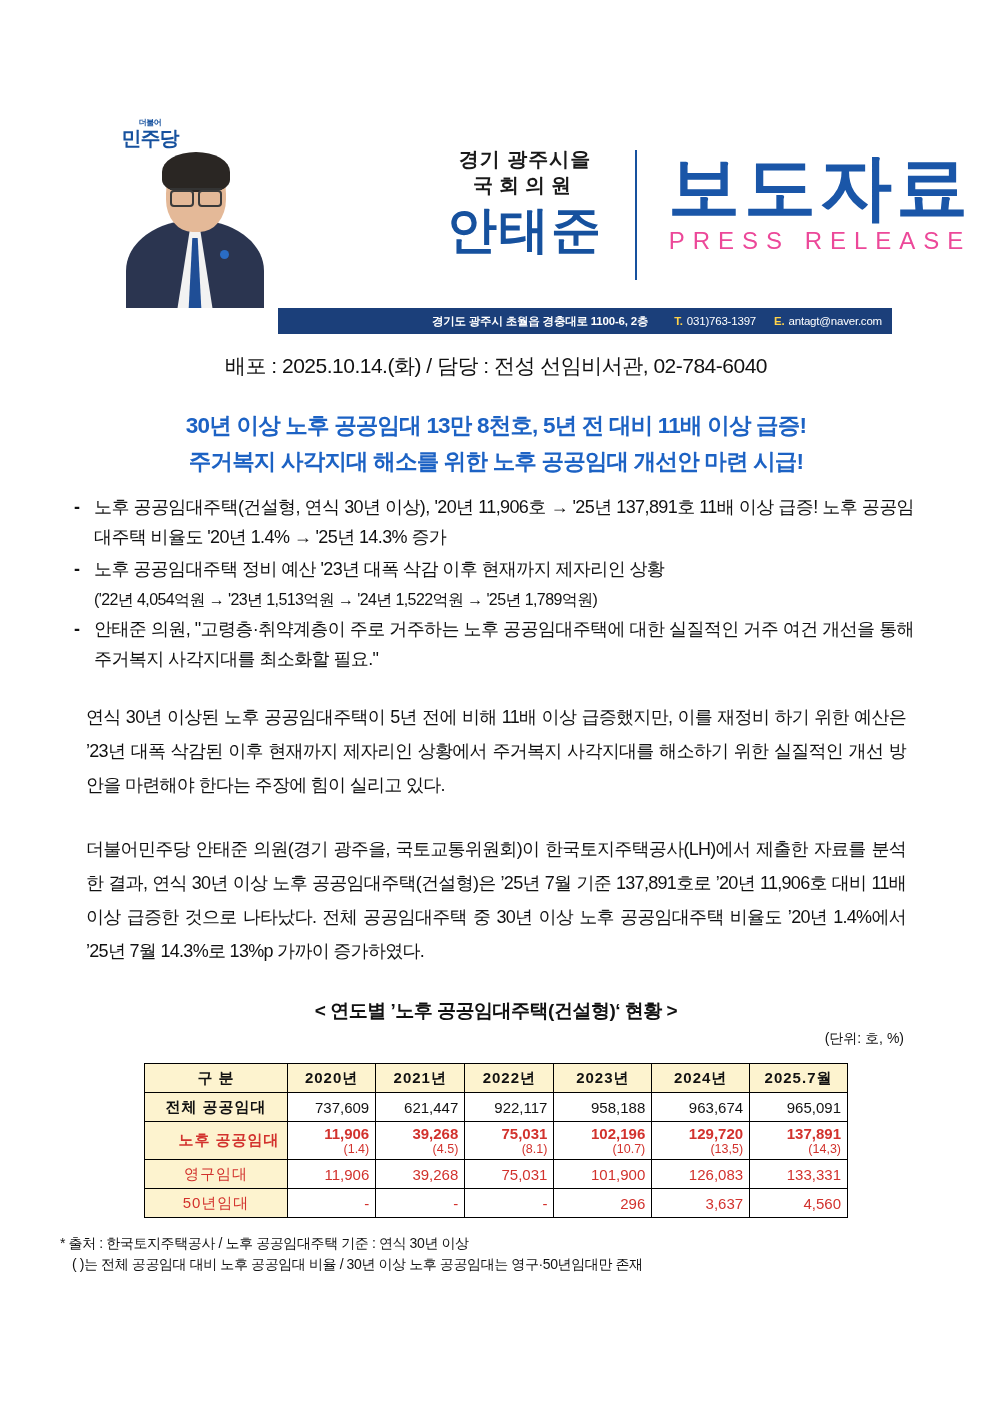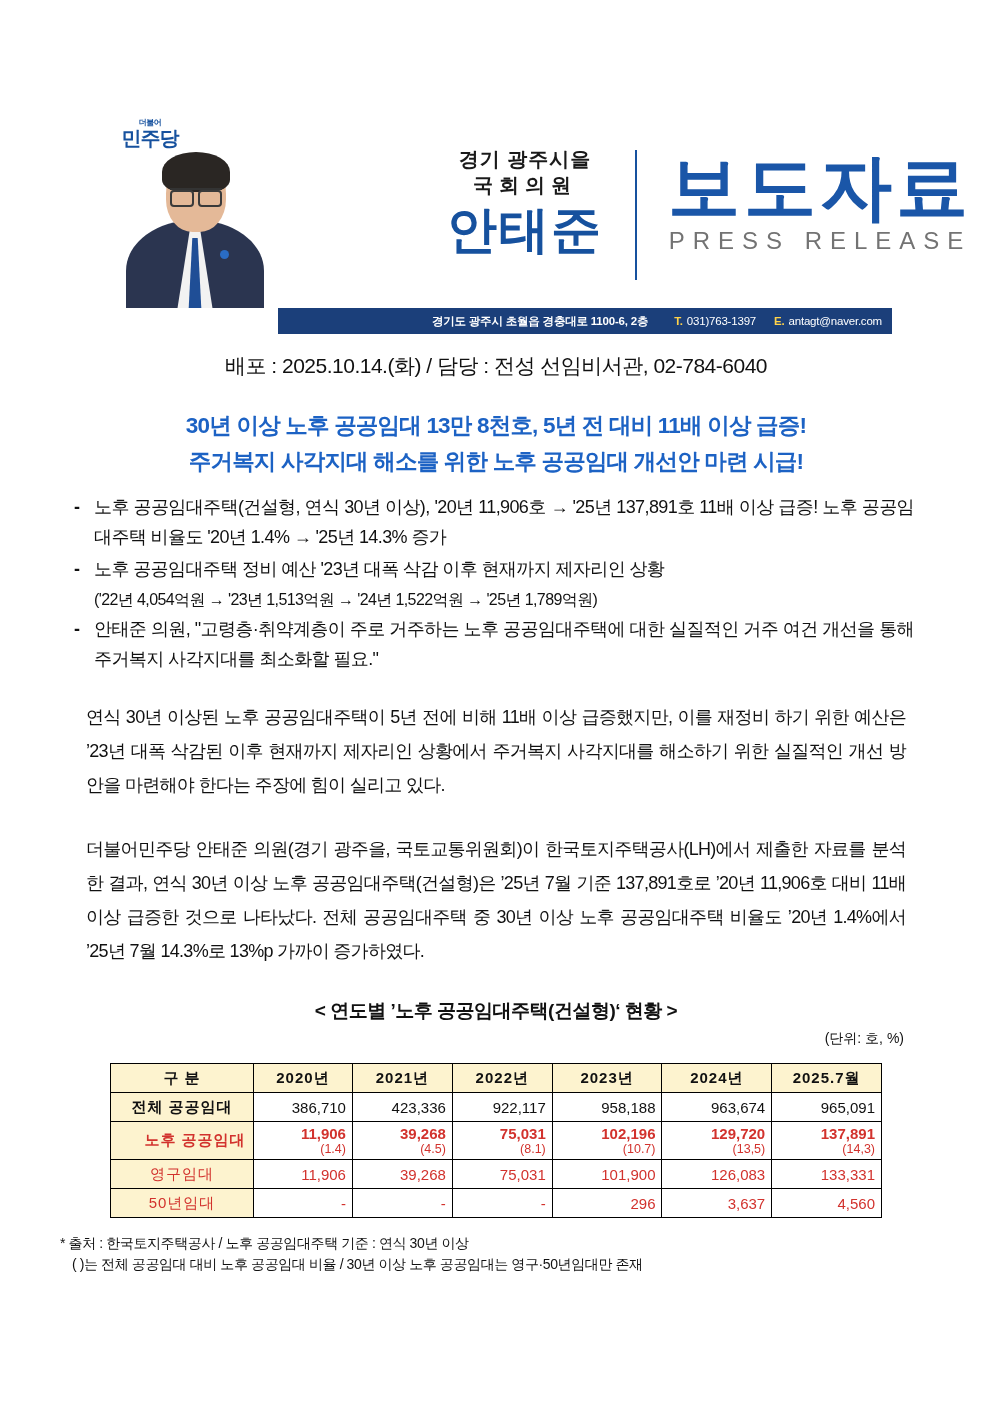--- a/index.html
+++ b/index.html
@@ -192,21 +192,21 @@
   }
   .press-col .kor {
     font-size: 72px;
     font-weight: bold;
     color: #1a56a8;
     letter-spacing: 4px;
     line-height: 70px;
   }
   .press-col .eng {
     font-size: 24px;
-    color: #737373;
+    color: #ec4899;
     letter-spacing: 8px;
     line-height: 30px;
     margin-top: 4px;
   }
   .addr-bar {
     position: absolute;
     left: 178px;
     top: 190px;
     right: 0;
     height: 26px;
@@ -292,21 +292,21 @@
   }
   .unit {
     text-align: right;
     font-size: 14px;
     margin: 6px 88px 3px 0;
     padding-left: 22px;
   }
   table.data {
     border-collapse: collapse;
     margin: 15px auto;
-    width: 772px;
+    width: 704px;
     font-size: 15px;
   }
   table.data th, table.data td {
     border: 1px solid #000;
     padding: 3px 6px;
     text-align: right;
     height: 22px;
   }
   table.data thead th {
     background: #fdf3cf;
@@ -425,22 +425,22 @@
         <th>2021년</th>
         <th>2022년</th>
         <th>2023년</th>
         <th>2024년</th>
         <th>2025.7월</th>
       </tr>
     </thead>
     <tbody>
       <tr class="total">
         <td class="rowhead">전체 공공임대</td>
-        <td>386,710</td>
-        <td>423,336</td>
+        <td>737,609</td>
+        <td>621,447</td>
         <td>922,117</td>
         <td>958,188</td>
         <td>963,674</td>
         <td>965,091</td>
       </tr>
       <tr class="old">
         <td class="rowhead">노후 공공임대</td>
         <td>
           <span>11,906</span>
           <span class="paren">(1.4)</span>

